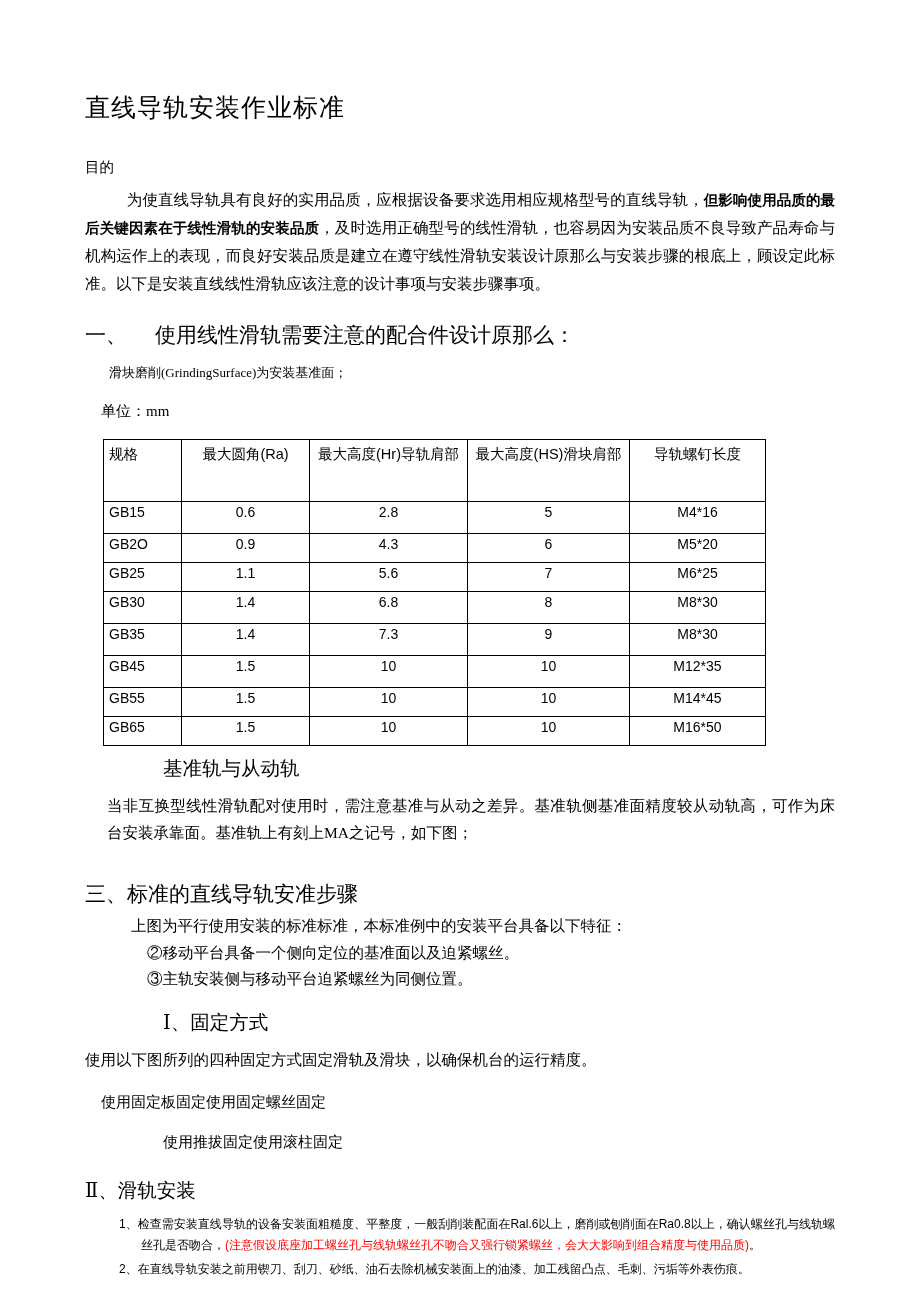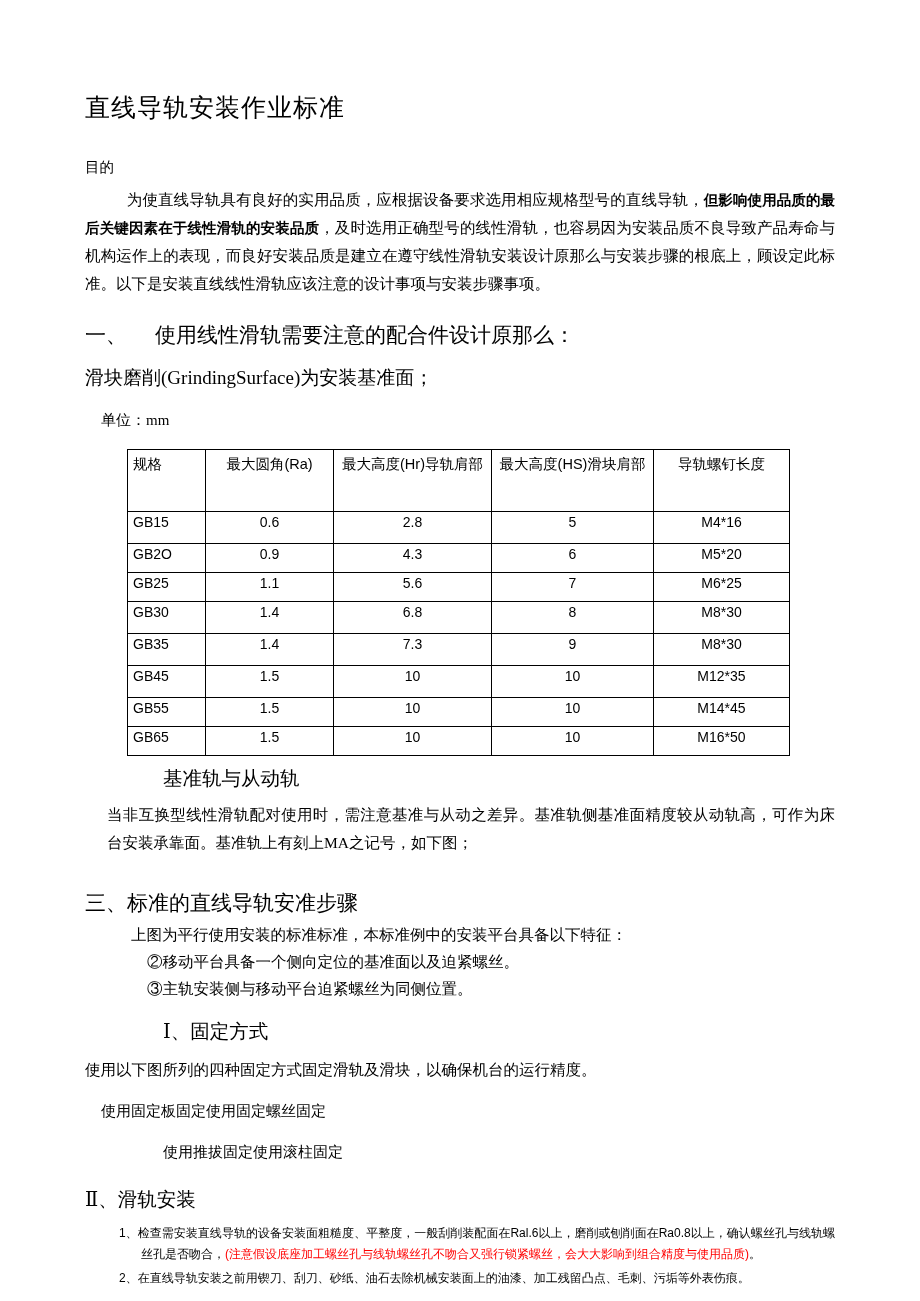--- a/index.html
+++ b/index.html
@@ -86,24 +86,24 @@
   }
 
   .line {
     font-size: 15px;
     line-height: 1.62;
     margin: 16px;
     white-space: pre-wrap;
   }
 
   
-  .tbl-note { font-size: 19px; line-height: 1.55; margin-top: 14px; }
+  .tbl-note { font-size: 13px; line-height: 1.55; margin-top: 14px; margin-left: 24px; }
   table.spec {
     border-collapse: collapse;
-    margin-left: 42px;
+    margin-left: 18px;
     margin-top: 4px;
     width: 662px;
     table-layout: fixed;
     font-family: "Liberation Sans", "DejaVu Sans", sans-serif;
   }
   table.spec td, table.spec th {
     border: 1px solid #000000;
     font-weight: normal;
     font-size: 14px;
     padding: 2px 4px;

